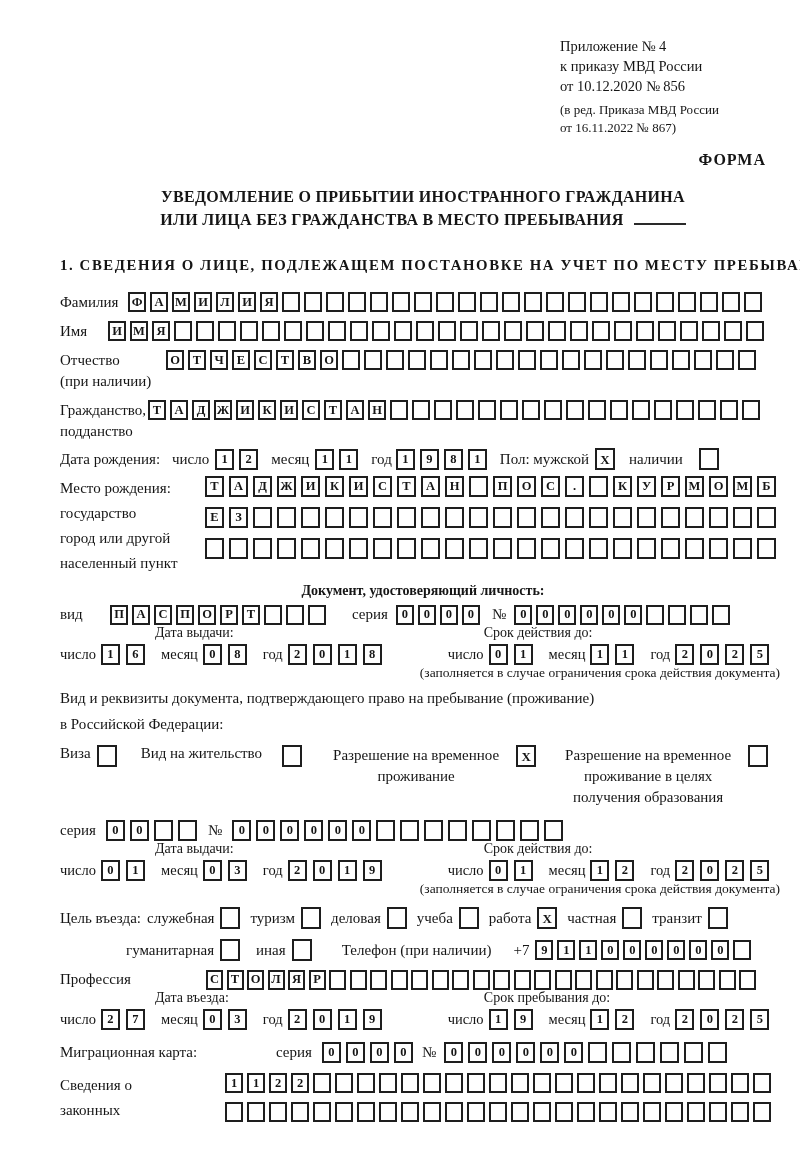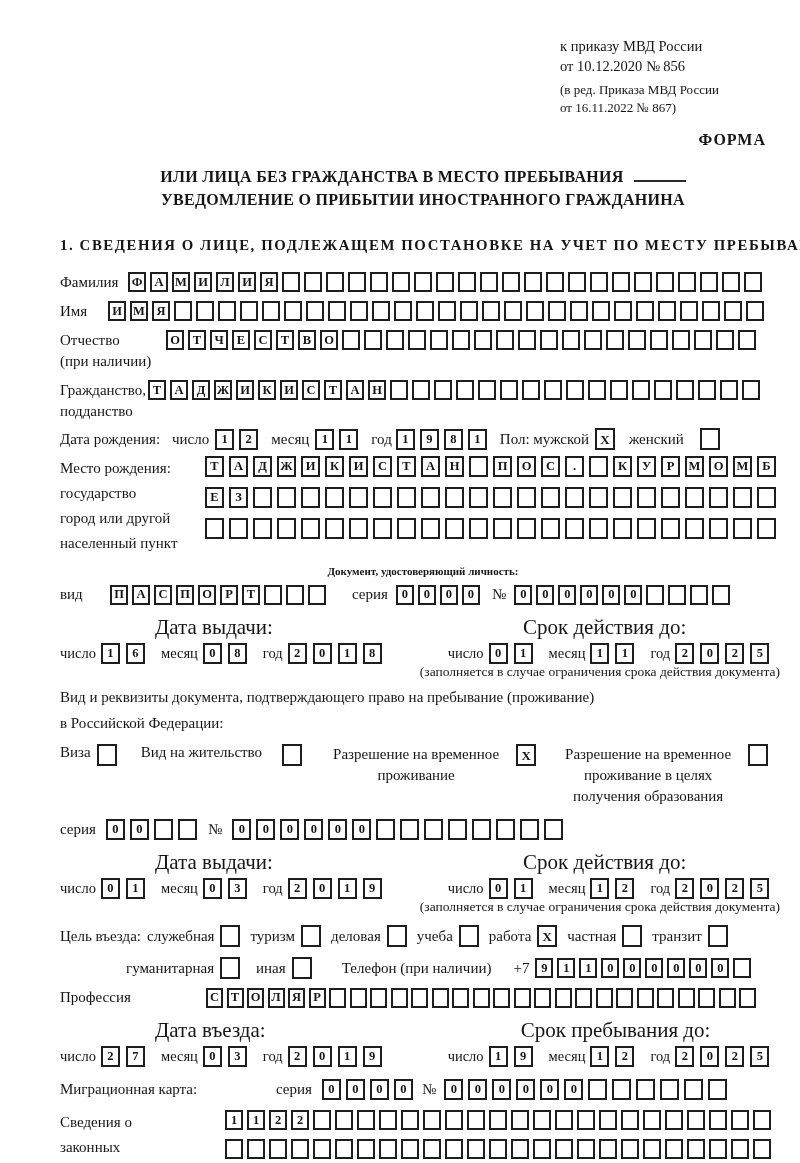--- a/index.html
+++ b/index.html
@@ -26,21 +26,21 @@
     box-sizing:border-box; flex-shrink:0;
     width:18px; height:20px; margin-right:4px;
     border:2px solid #1e1e1e; background:#fff;
     display:flex; align-items:center; justify-content:center;
     font-size:12.5px; font-weight:600; line-height:1;
   }
   .cells.tight .cell { width:17px; margin-right:3.5px; }
   .cells.lg .cell, .cell.lg { width:19px; height:21px; margin-right:5px; }
   .cell.cb { width:20px; height:22px; margin:0 0 0 6px; font-size:13px; }
   
-  .dlabels { display:flex; font-size:21px; margin-top:10px; }
+  .dlabels { display:flex; font-size:14px; }
   .dates { display:flex; align-items:center; margin-top:3px; font-size:14.5px; }
   .grp { display:flex; align-items:center; }
   .grp .lbl { margin-right:5px; }
   .grp .lbl.mid { margin-left:10px; }
   .grp .cell { width:19px; height:21px; margin-right:6px; }
   .note { text-align:right; font-size:13.5px; margin-top:0; padding-right:6px; }
   .plain { font-size:15px; line-height:22px; margin-top:10px; }
   
   .visa-row { display:flex; align-items:flex-start; margin-top:10px; font-size:15px; }
   .visa-row .center-label { text-align:center; line-height:21px; }
@@ -53,35 +53,36 @@
   .reps .flabel { width:165px; }
   .reps-rows .cells { margin-top:9px; }
   .reps-rows .cells:first-child { margin-top:0; }
 </style>
 </head>
 <body>
 
 <div class="page">
 
   <div class="appendix">
+    <div>Приложение № 4</div>
     <div>к приказу МВД России</div>
     <div>от 10.12.2020 № 856</div>
     <div class="edition">
       <div>(в ред. Приказа МВД России</div>
       <div>от 16.11.2022 № 867)</div>
     </div>
   </div>
 
   <div class="forma">ФОРМА</div>
 
   <div class="title">
+    <div>УВЕДОМЛЕНИЕ О ПРИБЫТИИ ИНОСТРАННОГО ГРАЖДАНИНА</div>
     <div>
       <span>ИЛИ ЛИЦА БЕЗ ГРАЖДАНСТВА В МЕСТО ПРЕБЫВАНИЯ</span><span class="title-blank"></span>
     </div>
-    <div>УВЕДОМЛЕНИЕ О ПРИБЫТИИ ИНОСТРАННОГО ГРАЖДАНИНА</div>
   </div>
 
   <div class="section-heading">1. СВЕДЕНИЯ О ЛИЦЕ, ПОДЛЕЖАЩЕМ ПОСТАНОВКЕ НА УЧЕТ ПО МЕСТУ ПРЕБЫВАНИЯ</div>
 
   <div class="frow" style="margin-top:18px;">
     <div class="flabel" style="width:68px;">Фамилия</div>
     <div class="cells">
         <span class="cell">Ф</span>
         <span class="cell">А</span>
         <span class="cell">М</span>
@@ -237,21 +238,21 @@
       </div>
     <span class="flabel" style="margin:0 4px 0 8px;">год</span>
     <div class="cells lg">
         <span class="cell">1</span>
         <span class="cell">9</span>
         <span class="cell">8</span>
         <span class="cell">1</span>
       </div>
     <span class="flabel" style="margin-left:8px;">Пол: мужской</span>
     <span class="cell cb">X</span>
-    <span class="flabel" style="margin-left:14px;">женский</span>
+    <span class="flabel" style="margin-left:14px;">наличии</span>
     <span class="cell cb" style="margin-left:16px;"></span>
   </div>
 
   <div class="frow" style="margin-top:6px;">
     <div class="flabel" style="width:145px; line-height:25px;">
       <span class="sub">Место рождения:</span>
       <span class="sub">государство</span>
       <span class="sub">город или другой</span>
       <span class="sub">населенный пункт</span>
     </div>
@@ -330,21 +331,21 @@
           <span class="cell"></span>
           <span class="cell"></span>
           <span class="cell"></span>
           <span class="cell"></span>
           <span class="cell"></span>
           <span class="cell"></span>
         </div>
     </div>
   </div>
 
-  <div class="plain" style="text-align:center; font-weight:bold; margin-top:4px; font-size:11px;">Документ, удостоверяющий личность:</div>
+  <div class="plain" style="text-align:center; font-weight:bold; margin-top:4px; font-size:14px;">Документ, удостоверяющий личность:</div>
 
   <div class="frow" style="align-items:center; margin-top:2px;">
     <span class="flabel" style="width:50px;">вид</span>
     <div class="cells">
         <span class="cell">П</span>
         <span class="cell">А</span>
         <span class="cell">С</span>
         <span class="cell">П</span>
         <span class="cell">О</span>
         <span class="cell">Р</span>

